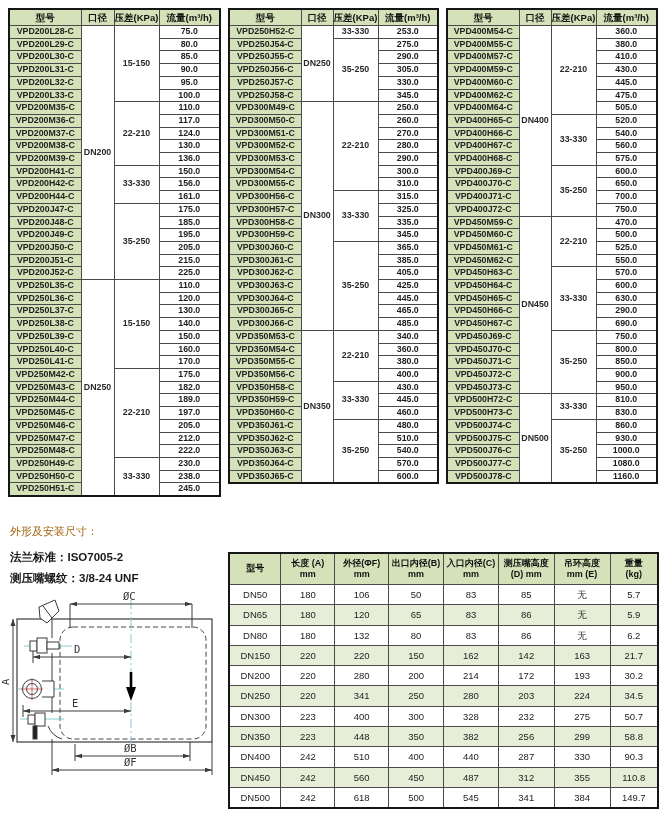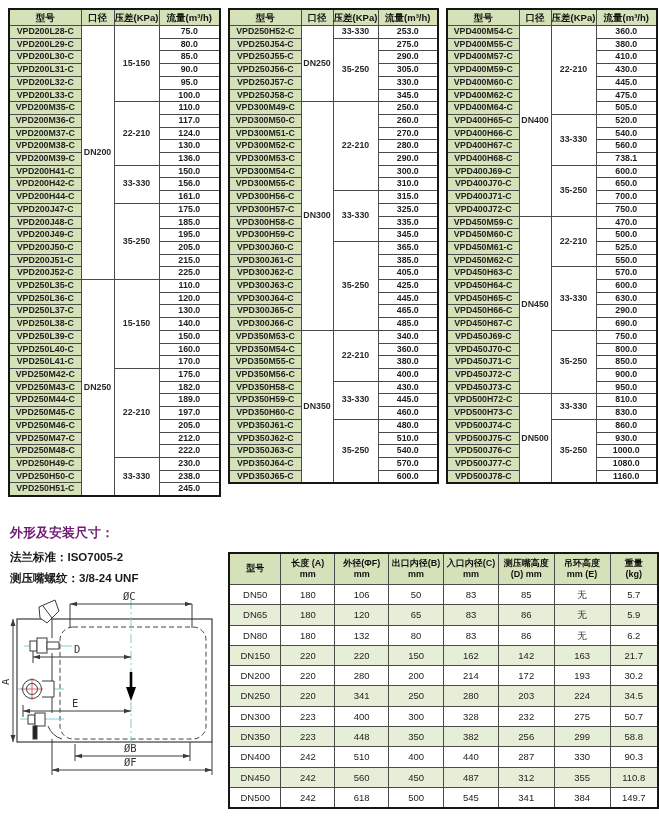--- a/index.html
+++ b/index.html
@@ -21,21 +21,21 @@
   }
   table.spec td{
     border:1px solid #4a4a4a;font-size:8.8px;height:11.7px;line-height:11.7px;
     padding:0;text-align:center;color:#1d1d1d;background:#ffffff;
     overflow:hidden;white-space:nowrap;
   }
   table.spec td.model{background:#d5e2b9;font-weight:bold;color:#222;}
   table.spec td.dn, table.spec td.dp{font-weight:bold;color:#2a2a2a;}
   table.spec td.flow{font-weight:bold;}
   
-  .section-title{position:absolute;left:10px;top:524px;font-size:13px;font-weight:bold;color:#701a75;}
+  .section-title{position:absolute;left:10px;top:524px;font-size:11px;font-weight:normal;color:#a16207;}
   .section-sub{position:absolute;left:10px;font-size:11.5px;font-weight:bold;color:#1a1a1a;}
   #sub-flange{top:550px;}
   #sub-thread{top:571px;}
   
   table.dim{
     position:absolute;left:228px;top:552px;border-collapse:collapse;table-layout:fixed;
     border:2px solid #161616;
   }
   table.dim th{
     background:#d5e2b9;border:1px solid #4a4a4a;font-size:9px;font-weight:bold;
@@ -456,21 +456,21 @@
       <tr>
         <td class="model">VPD400H66-C</td>
         <td class="flow">540.0</td>
       </tr>
       <tr>
         <td class="model">VPD400H67-C</td>
         <td class="flow">560.0</td>
       </tr>
       <tr>
         <td class="model">VPD400H68-C</td>
-        <td class="flow">738.1</td>
+        <td class="flow">575.0</td>
       </tr>
       <tr>
         <td class="model">VPD400J69-C</td>
         <td class="dp" rowspan="4">35-250</td>
         <td class="flow">600.0</td>
       </tr>
       <tr>
         <td class="model">VPD400J70-C</td>
         <td class="flow">650.0</td>
       </tr>

